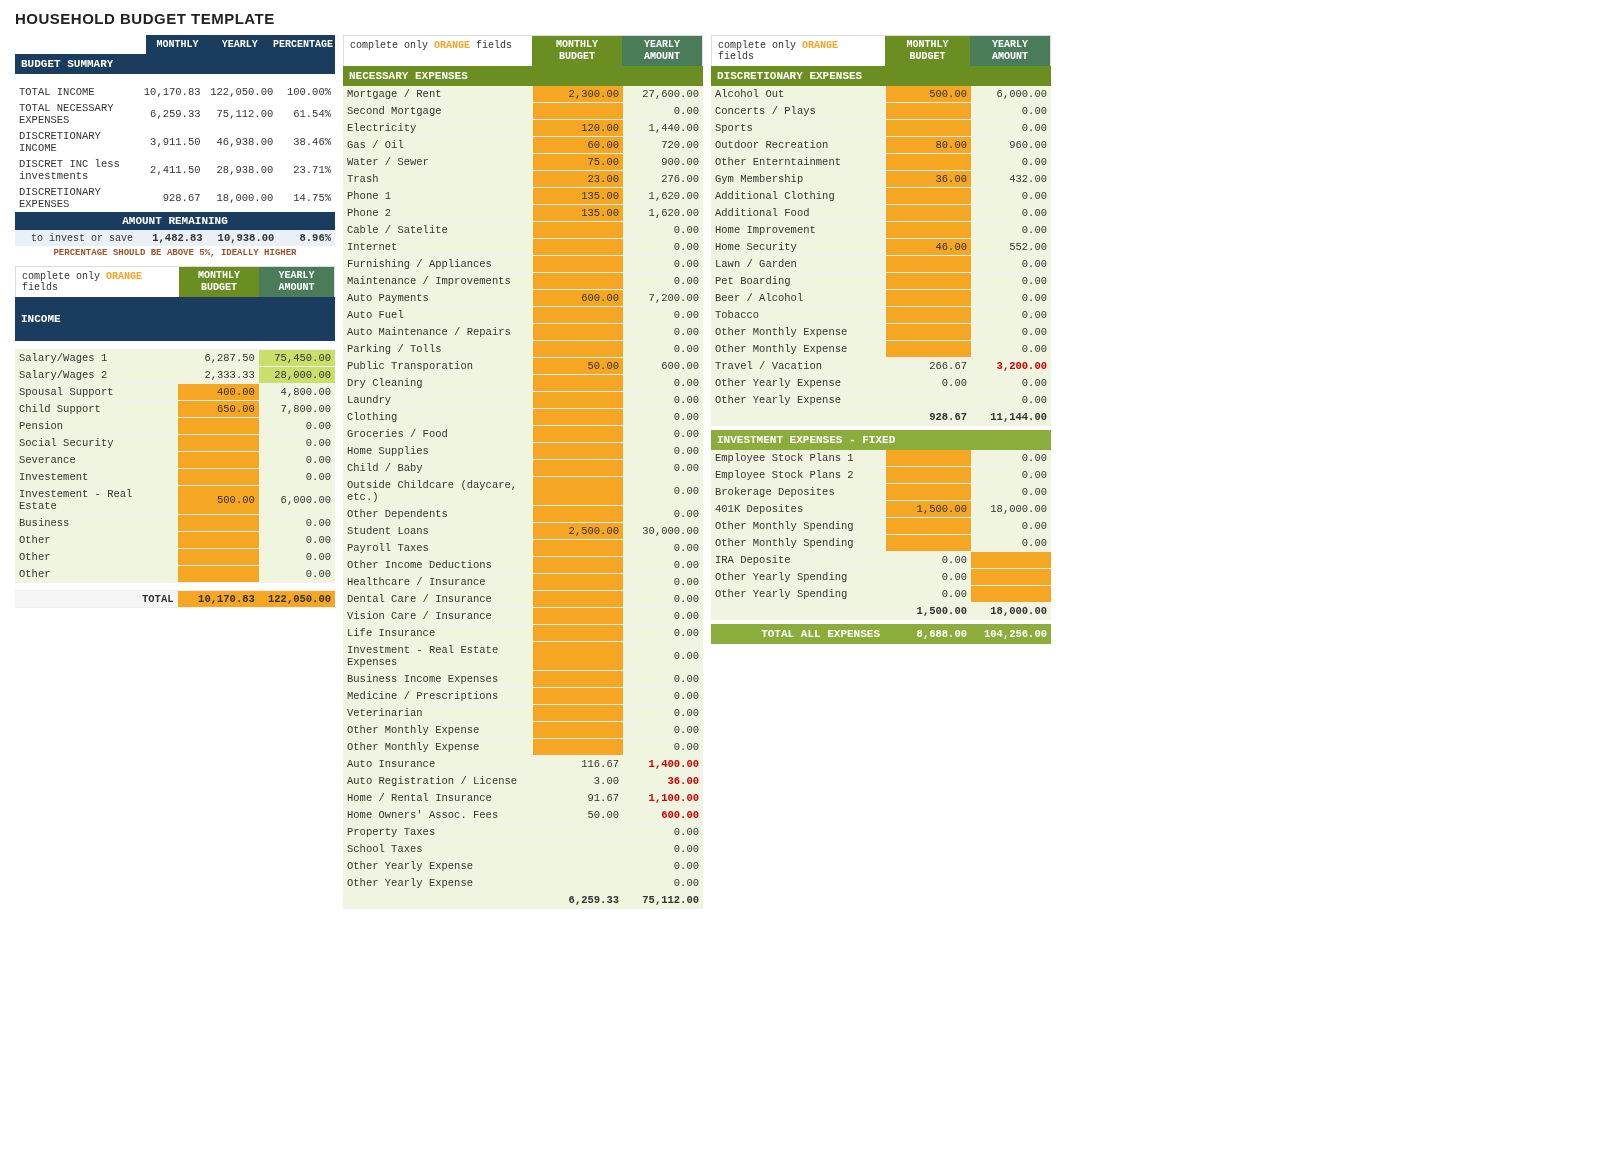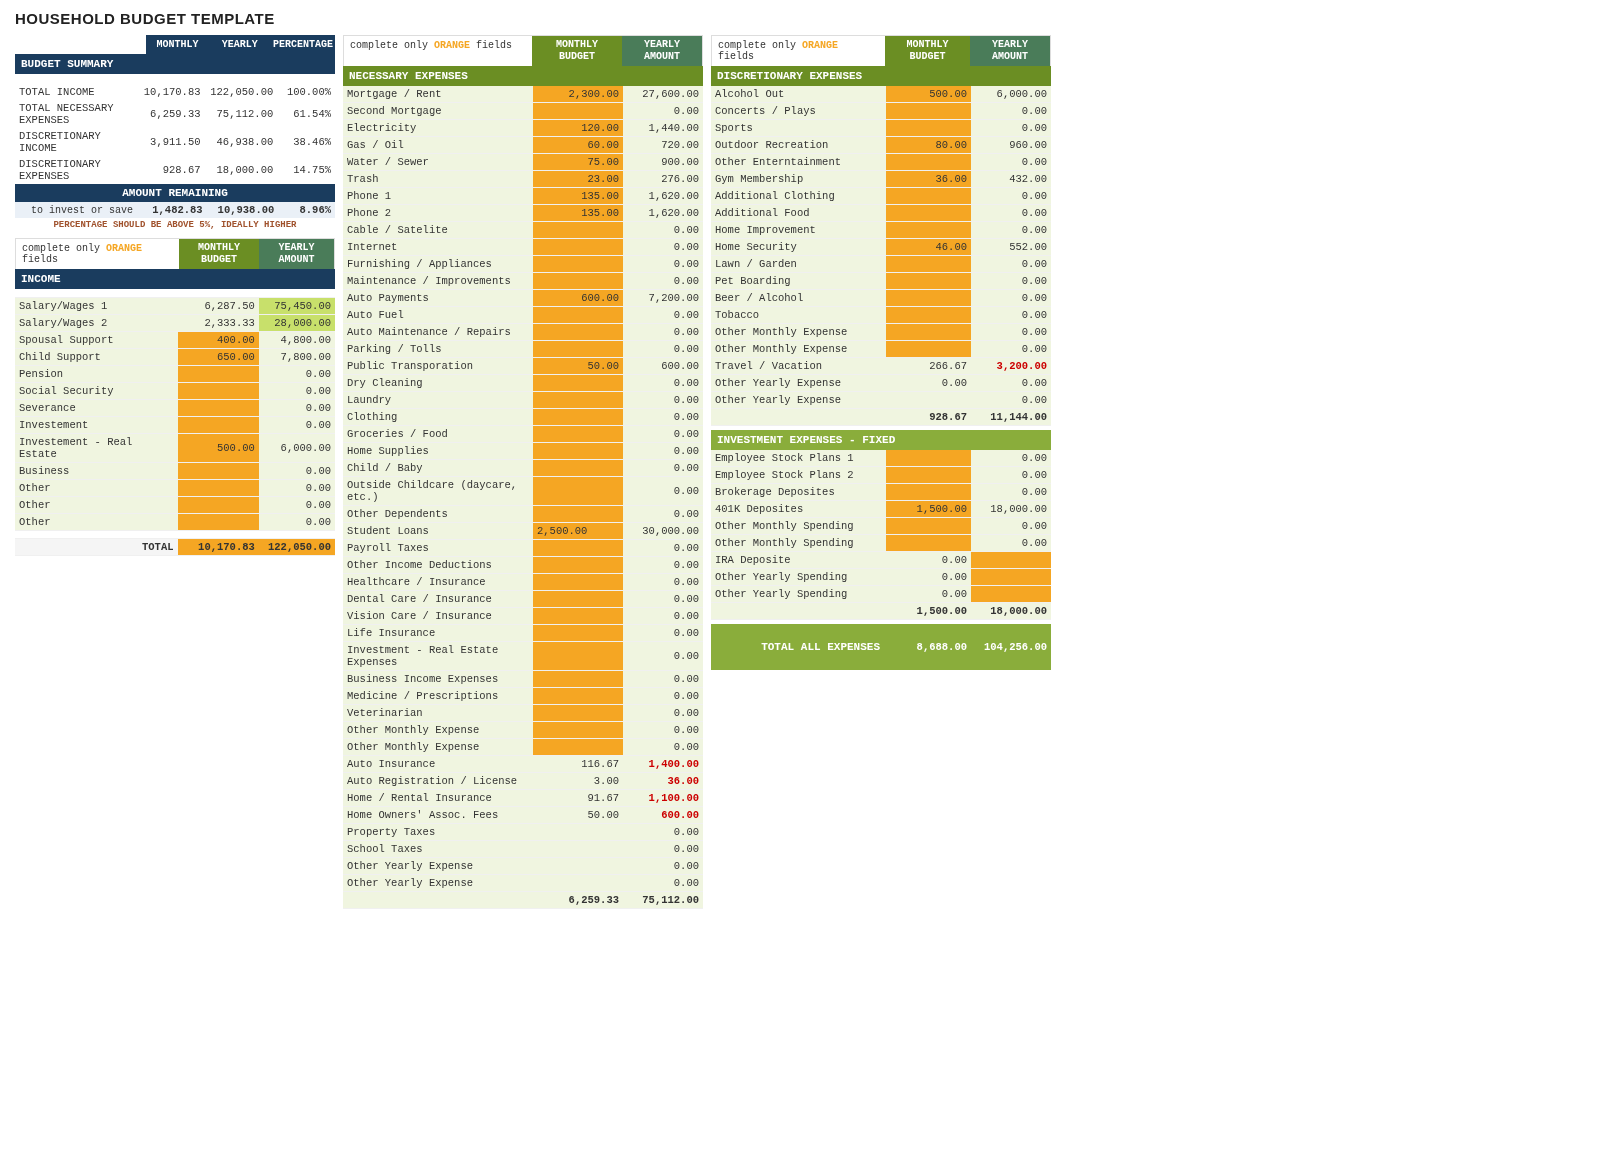--- a/index.html
+++ b/index.html
@@ -107,20 +107,26 @@
         <td class="num-col">75,112.00</td>
         <td class="pct-col">61.54%</td>
       </tr>
       <tr>
         <td class="label-col">DISCRETIONARY INCOME</td>
         <td class="num-col">3,911.50</td>
         <td class="num-col">46,938.00</td>
         <td class="pct-col">38.46%</td>
       </tr>
       <tr>
+        <td class="label-col">DISCRET INC less investments</td>
+        <td class="num-col">2,411.50</td>
+        <td class="num-col">28,938.00</td>
+        <td class="pct-col">23.71%</td>
+      </tr>
+      <tr>
         <td class="label-col">DISCRETIONARY EXPENSES</td>
         <td class="num-col">928.67</td>
         <td class="num-col">18,000.00</td>
         <td class="pct-col">14.75%</td>
       </tr>
     </tbody>
       </table>
 
     <div style="background:#1a3c5e;color:#fff;font-weight:bold;font-size:11px;text-align:center;padding:3px 4px;">AMOUNT REMAINING</div>
     <table class="summary-table">
@@ -138,21 +144,21 @@
     <div style="display:flex;margin-top:4px;border:1px solid #ddd;border-bottom:none;">
       <div style="flex:1;font-size:10px;padding:4px 6px;">
         <span>complete only</span>
         <span style="color:#f5a623;font-weight:bold;">ORANGE</span>
         <span>fields</span>
       </div>
       <div style="background:#6b8e23;color:#fff;text-align:center;font-weight:bold;font-size:10px;padding:3px 4px;width:80px;line-height:1.2;">MONTHLY BUDGET</div>
       <div style="background:#4a7c59;color:#fff;text-align:center;font-weight:bold;font-size:10px;padding:3px 4px;width:75px;line-height:1.2;">YEARLY AMOUNT</div>
     </div>
 
-    <div style="background:#1a3c5e;color:#fff;font-weight:bold;font-size:11px;padding:4px 6px;">INCOME</div>
+    <div style="background:#1a3c5e;color:#fff;font-weight:bold;font-size:11px;padding:16px 6px;">INCOME</div>
 
     <table class="budget-table">
       <tbody>
           <tr style="height:8px;">
             <td colspan="3"></td>
           </tr>
 
       <tr class="light-green-row">
         <td style="width:160px;">Salary/Wages 1</td>
         <td style="width:80px;text-align:right;">6,287.50</td>
@@ -374,21 +380,21 @@
         <td style="background:#f5a623;"></td>
         <td style="text-align:right;">0.00</td>
       </tr>
       <tr class="light-green-row">
         <td>Other Dependents</td>
         <td style="background:#f5a623;"></td>
         <td style="text-align:right;">0.00</td>
       </tr>
       <tr class="light-green-row">
         <td>Student Loans</td>
-        <td style="text-align:left;background:#f5a623;margin-left:7px;">2,500.00</td>
+        <td style="text-align:right;background:#f5a623;margin-left:7px;">2,500.00</td>
         <td style="text-align:right;">30,000.00</td>
       </tr>
       <tr class="light-green-row">
         <td>Payroll Taxes</td>
         <td style="background:#f5a623;"></td>
         <td style="text-align:right;">0.00</td>
       </tr>
       <tr class="light-green-row">
         <td>Other Income Deductions</td>
         <td style="background:#f5a623;"></td>
@@ -688,21 +694,21 @@
       </table>
 
     <table style="width:100%;border-collapse:collapse;margin-top:4px;">
       <colgroup>
         <col style="width:175px;">
         <col style="width:85px;">
         <col style="width:80px;">
       </colgroup>
       <tbody>
           <tr>
-        <td style="background:#8aad3b;color:#fff;font-weight:bold;font-size:11px;padding:17px 6px;text-align:right;">TOTAL ALL EXPENSES</td>
+        <td style="background:#8aad3b;color:#fff;font-weight:bold;font-size:11px;padding:4px 6px;text-align:right;">TOTAL ALL EXPENSES</td>
         <td style="background:#8aad3b;color:#fff;font-weight:bold;text-align:right;padding:4px 4px;">8,688.00</td>
         <td style="background:#8aad3b;color:#fff;font-weight:bold;text-align:right;padding:4px 4px;">104,256.00</td>
       </tr>
     </tbody>
       </table>
 
   </div>
 
 </div>
 

